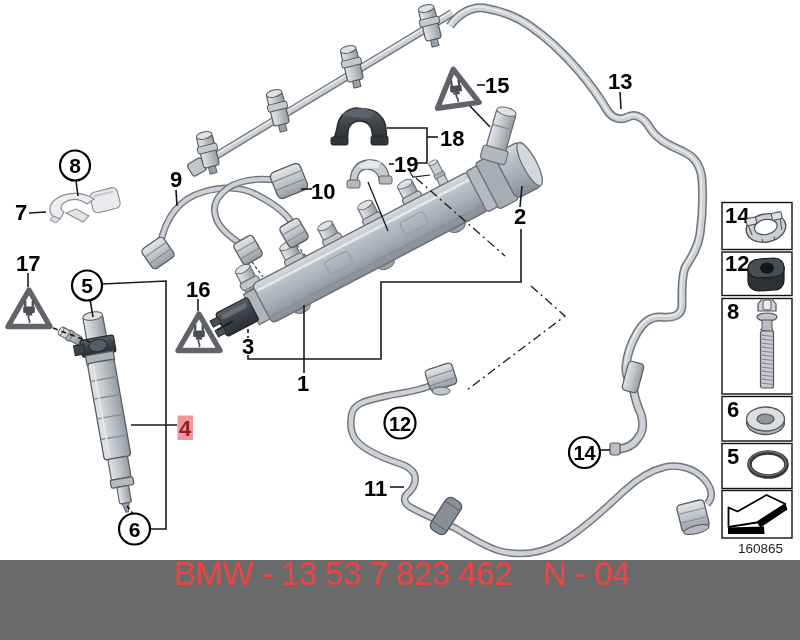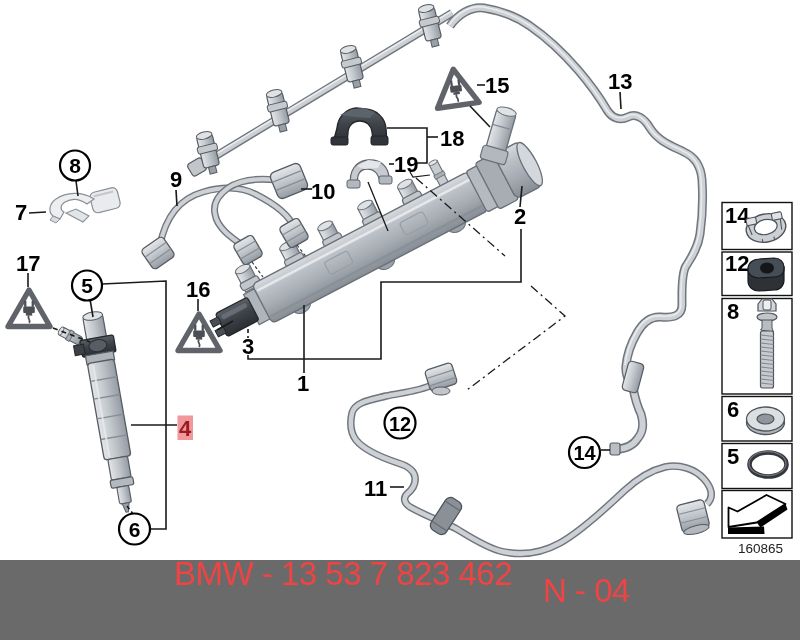--- a/index.html
+++ b/index.html
@@ -448,15 +448,15 @@
   <polygon points="756.8,522.5 785.5,504 787.5,509.5 760.5,527.5" fill="#000"></polygon>
   <polygon points="728,527.5 764,526.5 764.5,534 728,534" fill="#000"></polygon>
  </g>
  <text x="783" y="553" font-family="Liberation Sans, sans-serif" font-size="13.5" fill="#222" text-anchor="end">160865</text>
 </g>
 </svg>
 
 <div style="position:absolute;left:0;top:560px;width:800px;height:80px;background:#6a6a6a;"></div>
 <div style="position:absolute;left:0;top:555px;width:800px;height:40px;color:#ef4444;font-size:33px;letter-spacing:-0.5px;white-space:pre;">
 <span style="position:absolute;left:174px;top:0;">BMW - 13 53 7 823 462</span>
-<span style="position:absolute;left:543px;top:0;margin-top:17px;">N - 04</span>
+<span style="position:absolute;left:543px;top:0;">N - 04</span>
 </div>
 </div>
 
 </body></html>

